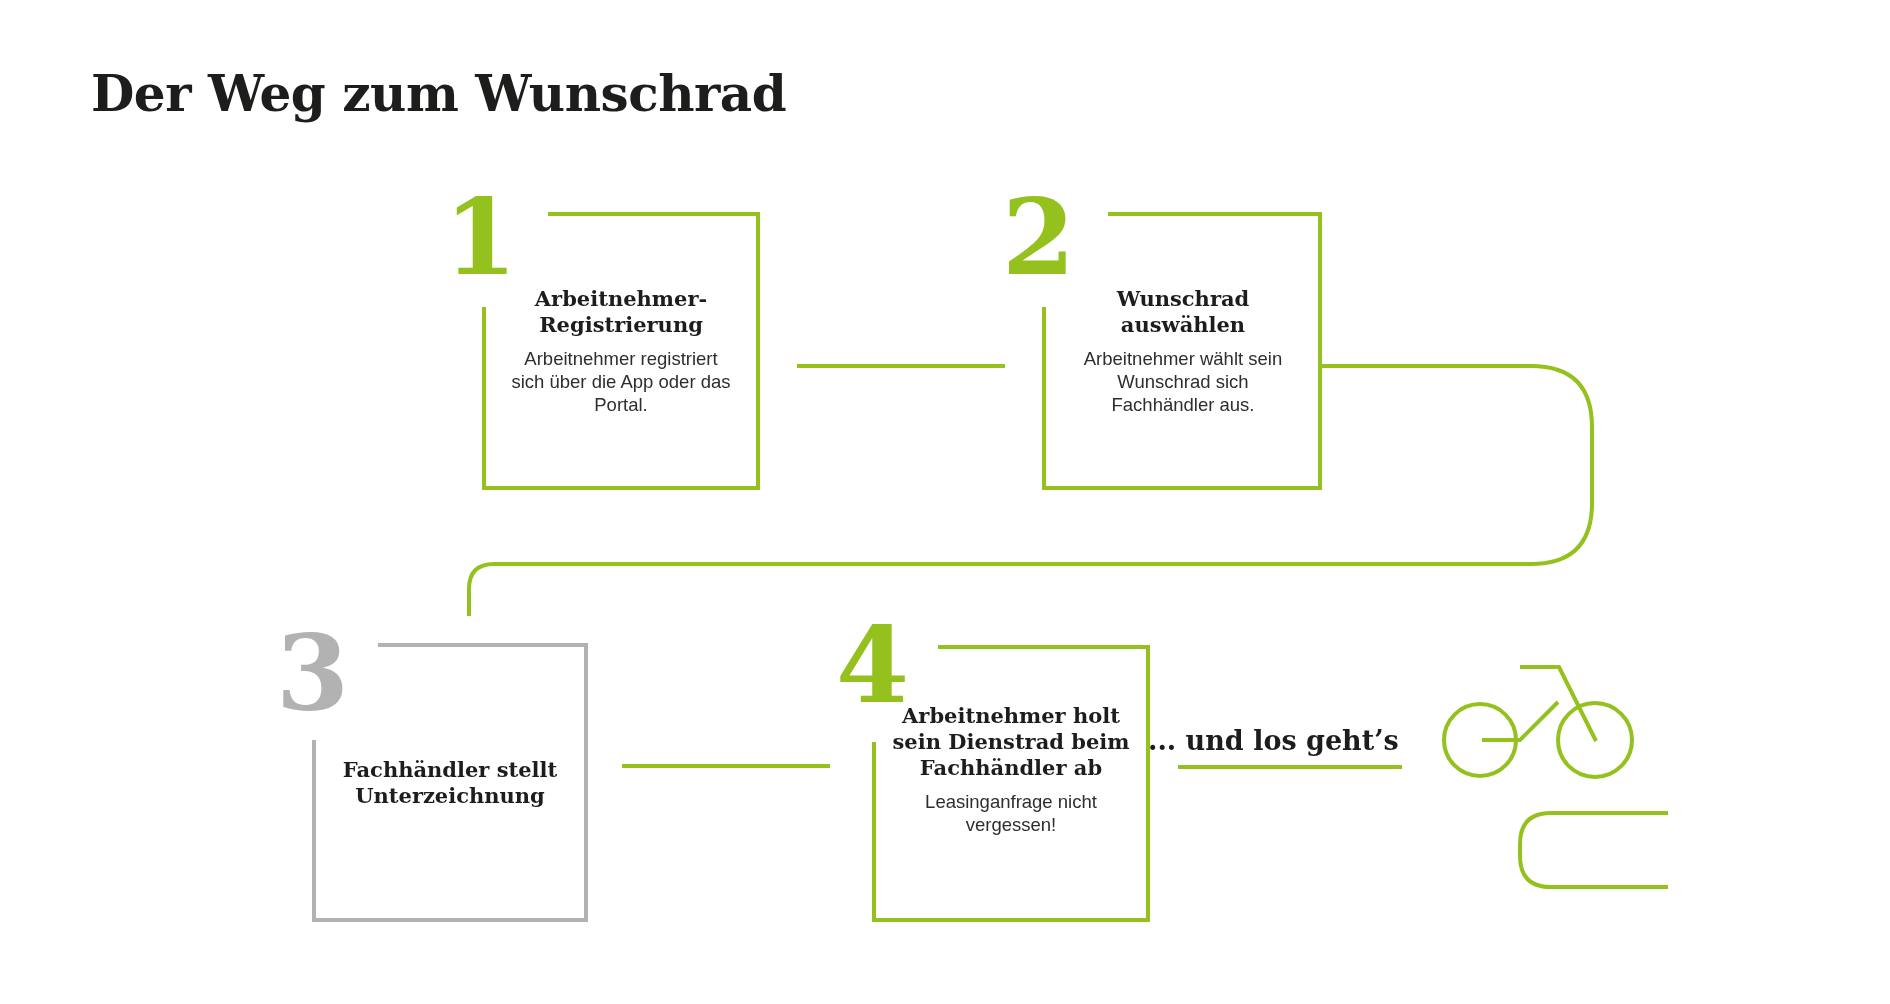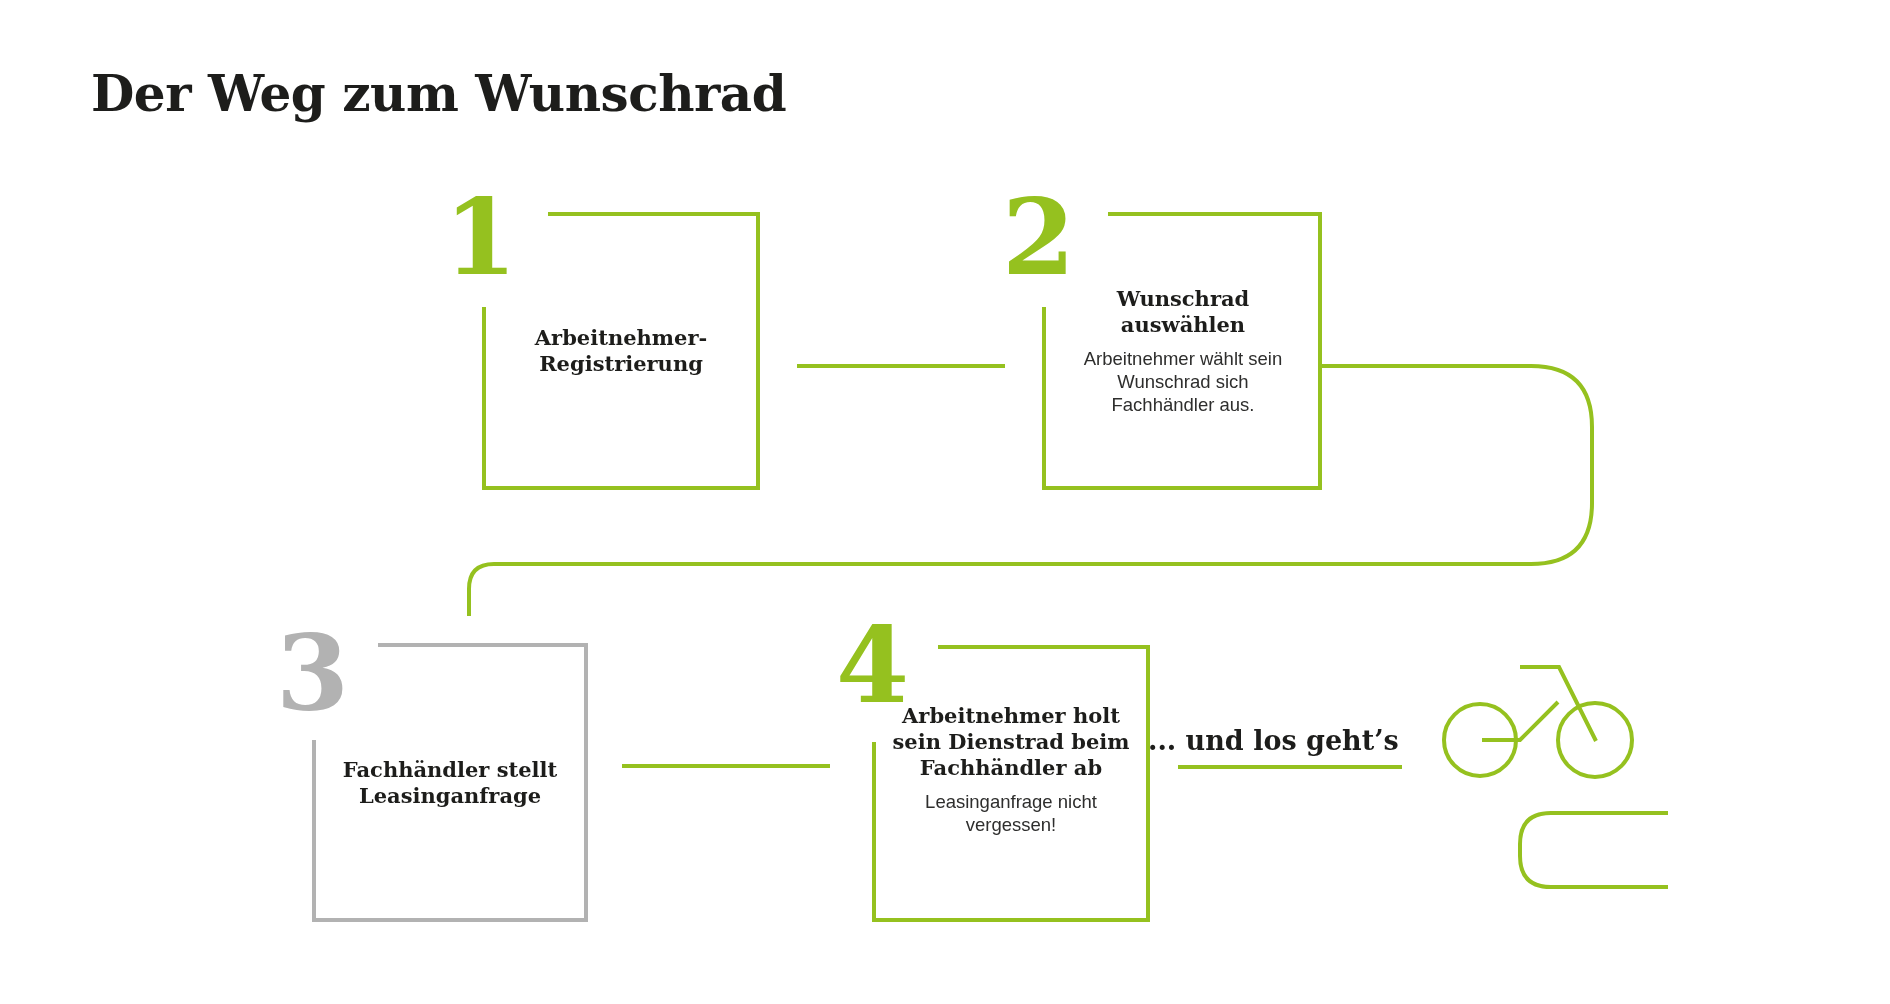--- a/index.html
+++ b/index.html
@@ -83,33 +83,36 @@
   <h1 class="page-title">Der Weg zum Wunschrad</h1>
 
   <div class="num" style="left:444px;top:185px;">1</div>
   <div class="num" style="left:1002px;top:185px;">2</div>
   <div class="num gray" style="left:276px;top:621px;">3</div>
   <div class="num" style="left:836px;top:613px;">4</div>
 
   <div class="step-content" style="left:482px;top:212px;width:278px;height:278px;">
     <div class="step-title">Arbeitnehmer-
 Registrierung</div>
+    <div class="step-body">Arbeitnehmer registriert
+sich über die App oder das
+Portal.</div>
   </div>
 
   <div class="step-content" style="left:1044px;top:212px;width:278px;height:278px;">
     <div class="step-title">Wunschrad
 auswählen</div>
     <div class="step-body">Arbeitnehmer wählt sein
 Wunschrad sich
 Fachhändler aus.</div>
   </div>
 
   <div class="step-content" style="left:314px;top:645px;width:272px;height:275px;">
     <div class="step-title">Fachhändler stellt
-Leasinganfrage</div>
+Unterzeichnung</div>
   </div>
 
   <div class="step-content" style="left:874px;top:633px;width:274px;height:273px;">
     <div class="step-title">Arbeitnehmer holt
 sein Dienstrad beim
 Fachhändler ab</div>
     <div class="step-body">Leasinganfrage nicht
 vergessen!</div>
   </div>
 

